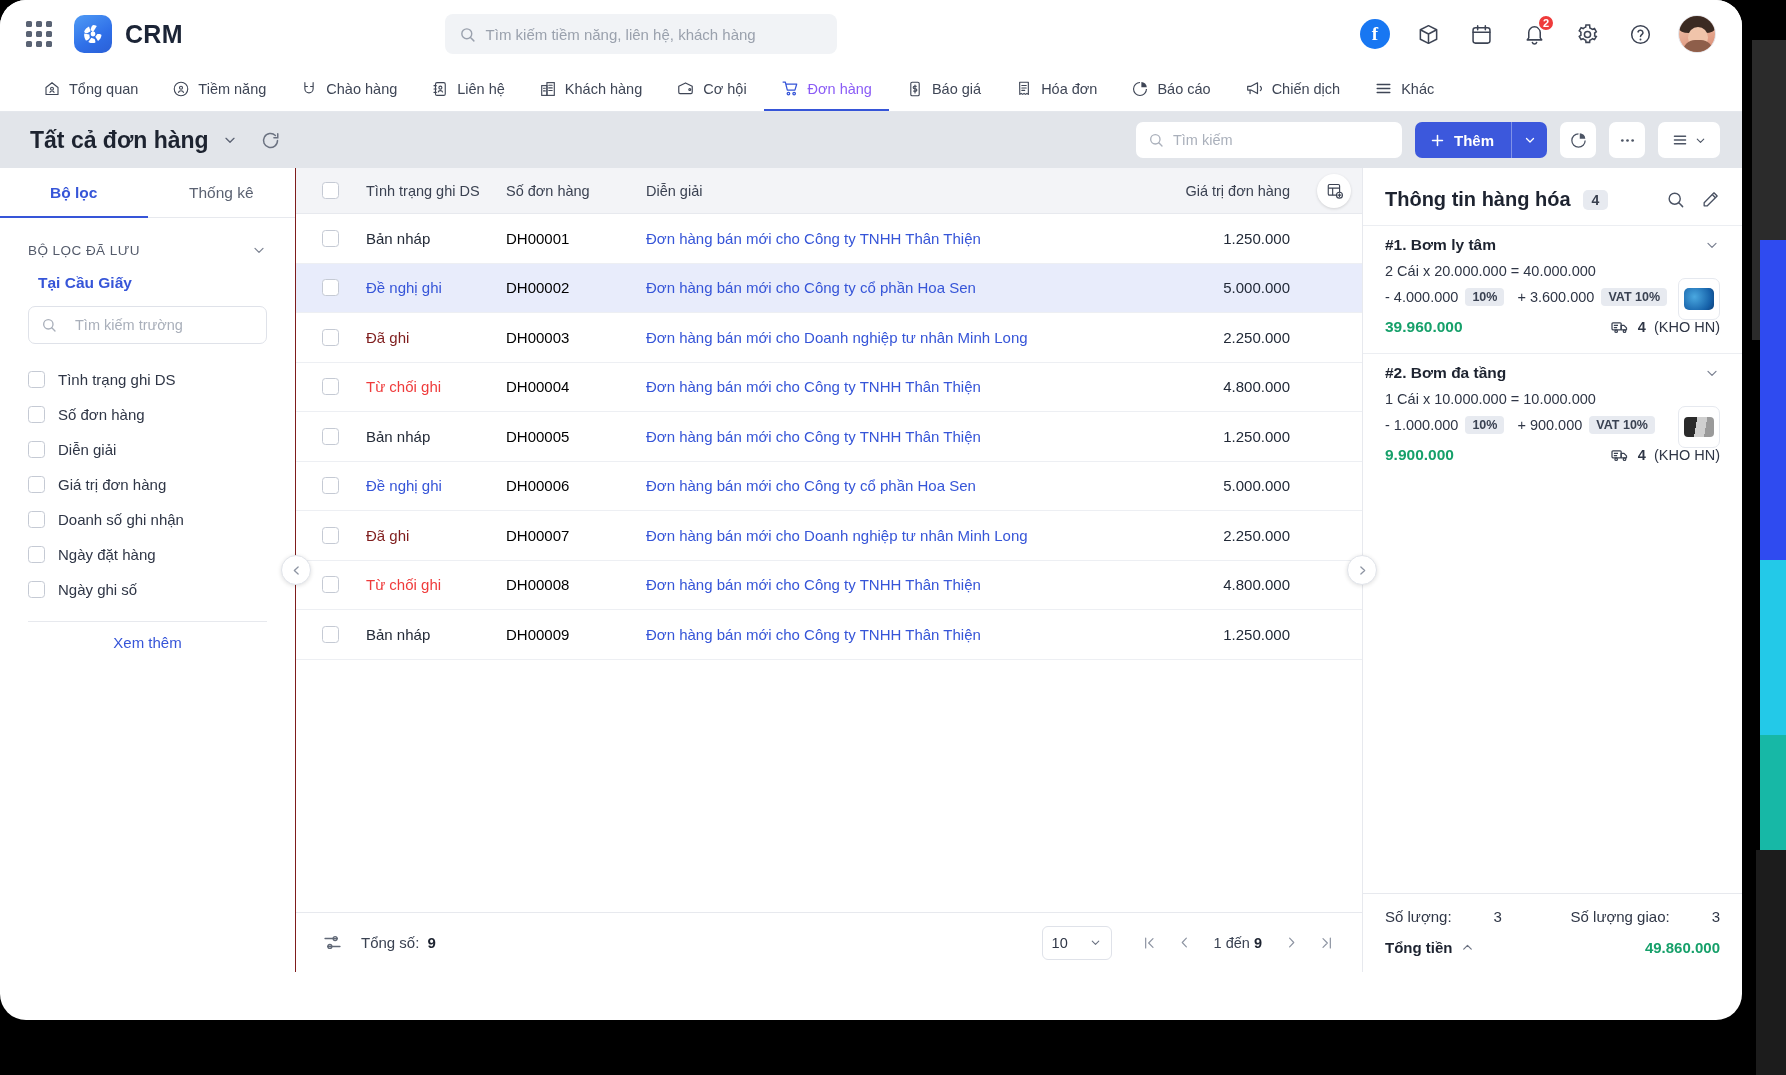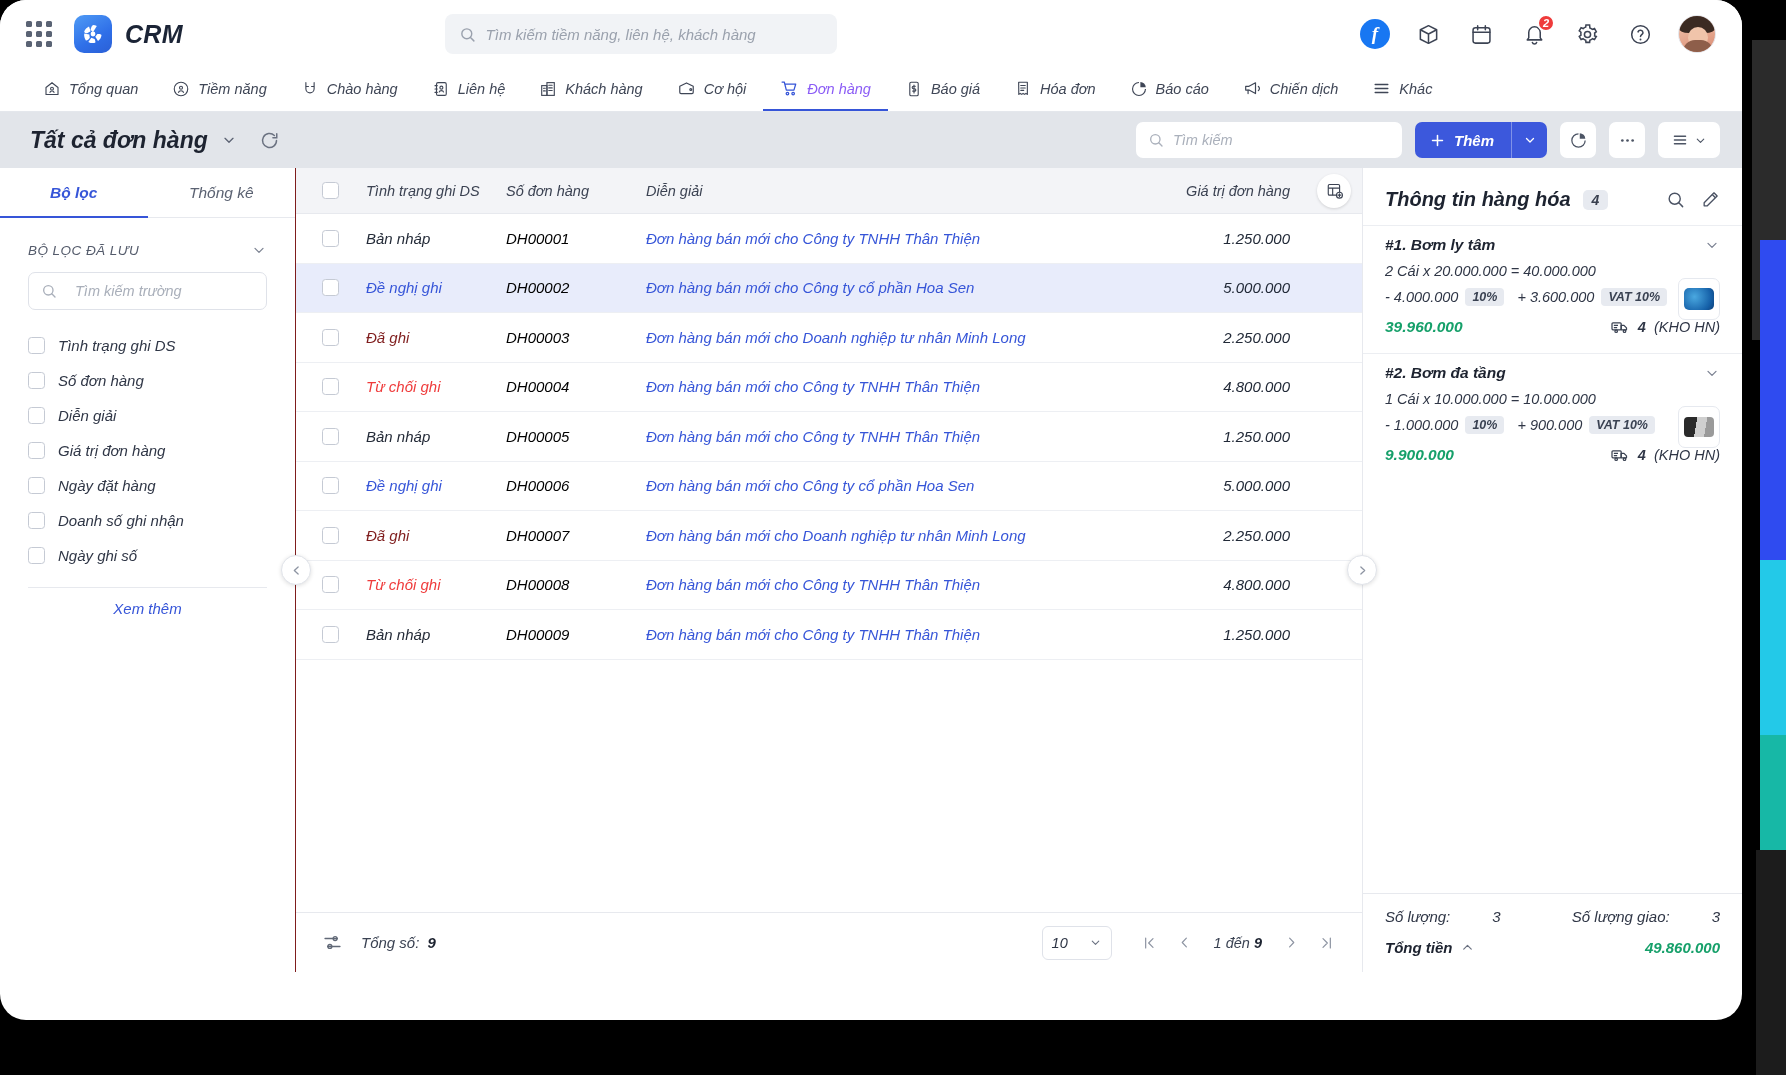--- a/index.html
+++ b/index.html
@@ -11,21 +11,20 @@
     -webkit-font-smoothing: antialiased;
     overflow: hidden;
   }
 
   
   .screen {
     position: relative;
     width: 1786px; height: 1075px;
     background: #000000;
     overflow: hidden;
-    font-style: italic;
   }
   
   .edge-streaks { position: absolute; top: 0; right: 0; width: 40px; height: 1075px; }
   .streak { position: absolute; right: 0; }
   .s1 { top: 40px;  width: 34px; height: 300px; background: #2b2b2b; }
   .s2 { top: 240px; width: 26px; height: 330px; background: #2f4bf0; }
   .s3 { top: 560px; width: 26px; height: 180px; background: #23c9e8; }
   .s4 { top: 735px; width: 26px; height: 120px; background: #17b8a6; }
   .s5 { top: 850px; width: 30px; height: 225px; background: #1c1c1c; }
 
@@ -523,20 +522,21 @@
           <div class="ltab active"><span>Bộ lọc</span></div>
           <div class="ltab"><span>Thống kê</span></div>
         </div>
 
         <div class="lsection">
           <span class="ttl">BỘ LỌC ĐÃ LƯU</span>
           <svg width="16" height="16" viewBox="0 0 24 24" fill="none" stroke="#7c8392" stroke-width="1.9" stroke-linecap="round" stroke-linejoin="round">
               <path d="M6 9.5 12 15.5 18 9.5"></path>
             </svg>
         </div>
+        <div class="saved-filter">Tại Cầu Giấy</div>
 
 
         <div class="field-search">
           <svg width="16" height="16" viewBox="0 0 24 24" fill="none" stroke="#a9afba" stroke-width="2">
               <circle cx="11" cy="11" r="7"></circle>
               <line x1="16.2" y1="16.2" x2="21" y2="21" stroke-linecap="round"></line>
             </svg>
           <span class="ph">Tìm kiếm trường</span>
         </div>
 
@@ -552,25 +552,25 @@
           <div class="filter-row">
               <span class="cbox"></span>
               <span>Diễn giải</span>
             </div>
           <div class="filter-row">
               <span class="cbox"></span>
               <span>Giá trị đơn hàng</span>
             </div>
           <div class="filter-row">
               <span class="cbox"></span>
-              <span>Ngày đặt hàng</span>
+              <span>Doanh số ghi nhận</span>
             </div>
           <div class="filter-row">
               <span class="cbox"></span>
-              <span>Doanh số ghi nhận</span>
+              <span>Ngày đặt hàng</span>
             </div>
           <div class="filter-row">
               <span class="cbox"></span>
               <span>Ngày ghi số</span>
             </div>
         </div>
 
         <div class="more-link">Xem thêm</div>
       </div>
 

